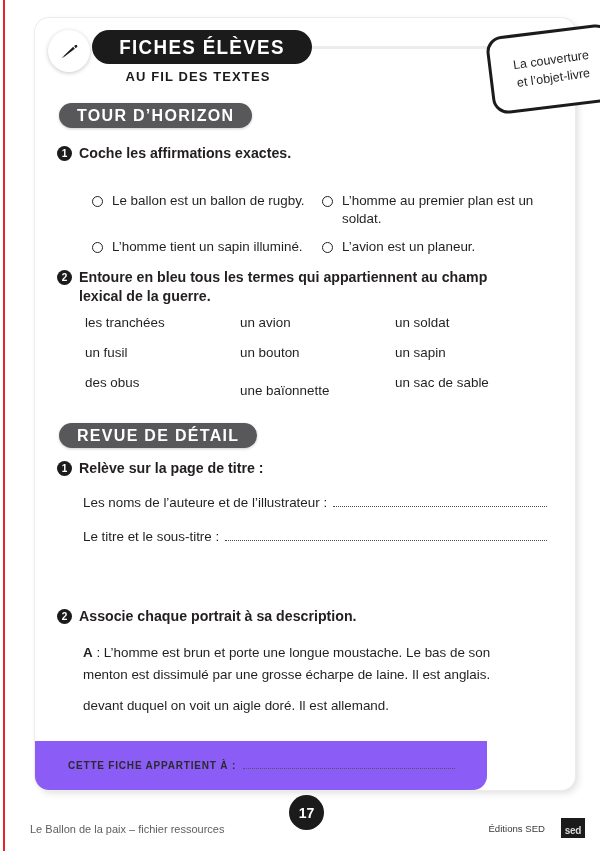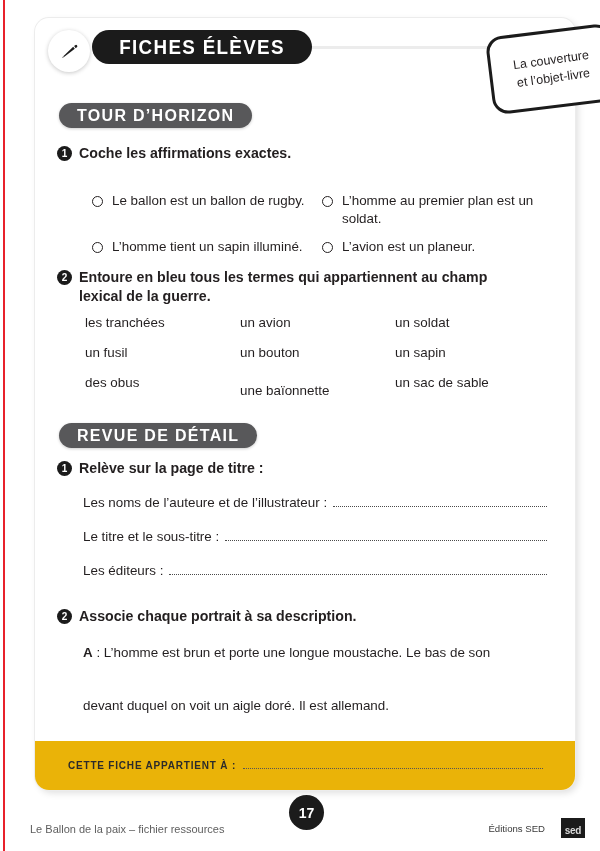--- a/index.html
+++ b/index.html
@@ -203,23 +203,23 @@
     line-height: 1.62;
     color: #231f20;
   }
   .para b { font-weight: bold; }
 
   
   .owner-strip {
     position: absolute;
     left: 0;
     bottom: 0;
-    width: 540px;
+    width: 452px;
     height: 49px;
-    background: #eab308;
+    background: #8b5cf6;
     border-bottom-left-radius: 14px;
     border-bottom-right-radius: 14px;
     display: flex;
     align-items: center;
   }
   .owner-label {
     margin-left: 33px;
     font-size: 10px;
     font-weight: bold;
     letter-spacing: 0.8px;
@@ -303,20 +303,21 @@
         <path d="M16.3 5.0 L18.5 7.2 L19.6 6.1 A1.55 1.55 0 0 0 19.6 3.9 L19.5 3.8 A1.55 1.55 0 0 0 17.4 3.9 Z" fill="#1b1b1b"></path>
         <path d="M6.0 18.3 L5.3 19.6 L6.6 18.9 Z" fill="#ffffff"></path>
       </g>
     </svg>
   </div>
 
   <div class="title-pill">
     <span>FICHES ÉLÈVES</span>
   </div>
 
+  <div class="subtitle">AU FIL DES TEXTES</div>
 
   <div class="callout">
     <div class="callout-text">
       <div>La couverture</div>
       <div>et l’objet-livre</div>
     </div>
   </div>
 
   <div class="section-pill" style="left:24px; top:85px;">
     <span>TOUR D’HORIZON</span>
@@ -374,34 +375,31 @@
   </div>
 
   <div class="fill-row" style="left:48px; top:477px; width:464px;">
     <div class="fill-label">Les noms de l’auteure et de l’illustrateur :</div>
     <div class="fill-dots"></div>
   </div>
   <div class="fill-row" style="left:48px; top:511px; width:464px;">
     <div class="fill-label">Le titre et le sous-titre :</div>
     <div class="fill-dots"></div>
   </div>
-  <div class="fill-row" style="left:48px; top:545px; width:464px;">
-    <div class="fill-label">Les éditeurs :</div>
-    <div class="fill-dots"></div>
-  </div>
 
   <div class="q-row" style="left:22px; top:589px; width:500px;">
     <div class="q-num">2</div>
     <div class="q-text">Associe chaque portrait à sa description.</div>
   </div>
 
   <div class="para" style="left:48px; top:624px; width:470px;">
     <div>
       <b>A</b><span> : L’homme est brun et porte une longue moustache. Le bas de son</span>
     </div>
+    <div>menton est dissimulé par une grosse écharpe de laine. Il est anglais.</div>
   </div>
 
   <div class="para" style="left:48px; top:677px; width:470px;">
     <div>devant duquel on voit un aigle doré. Il est allemand.</div>
   </div>
 
   <div class="owner-strip">
     <div class="owner-label">CETTE FICHE APPARTIENT À :</div>
     <div class="owner-dots"></div>
   </div>

